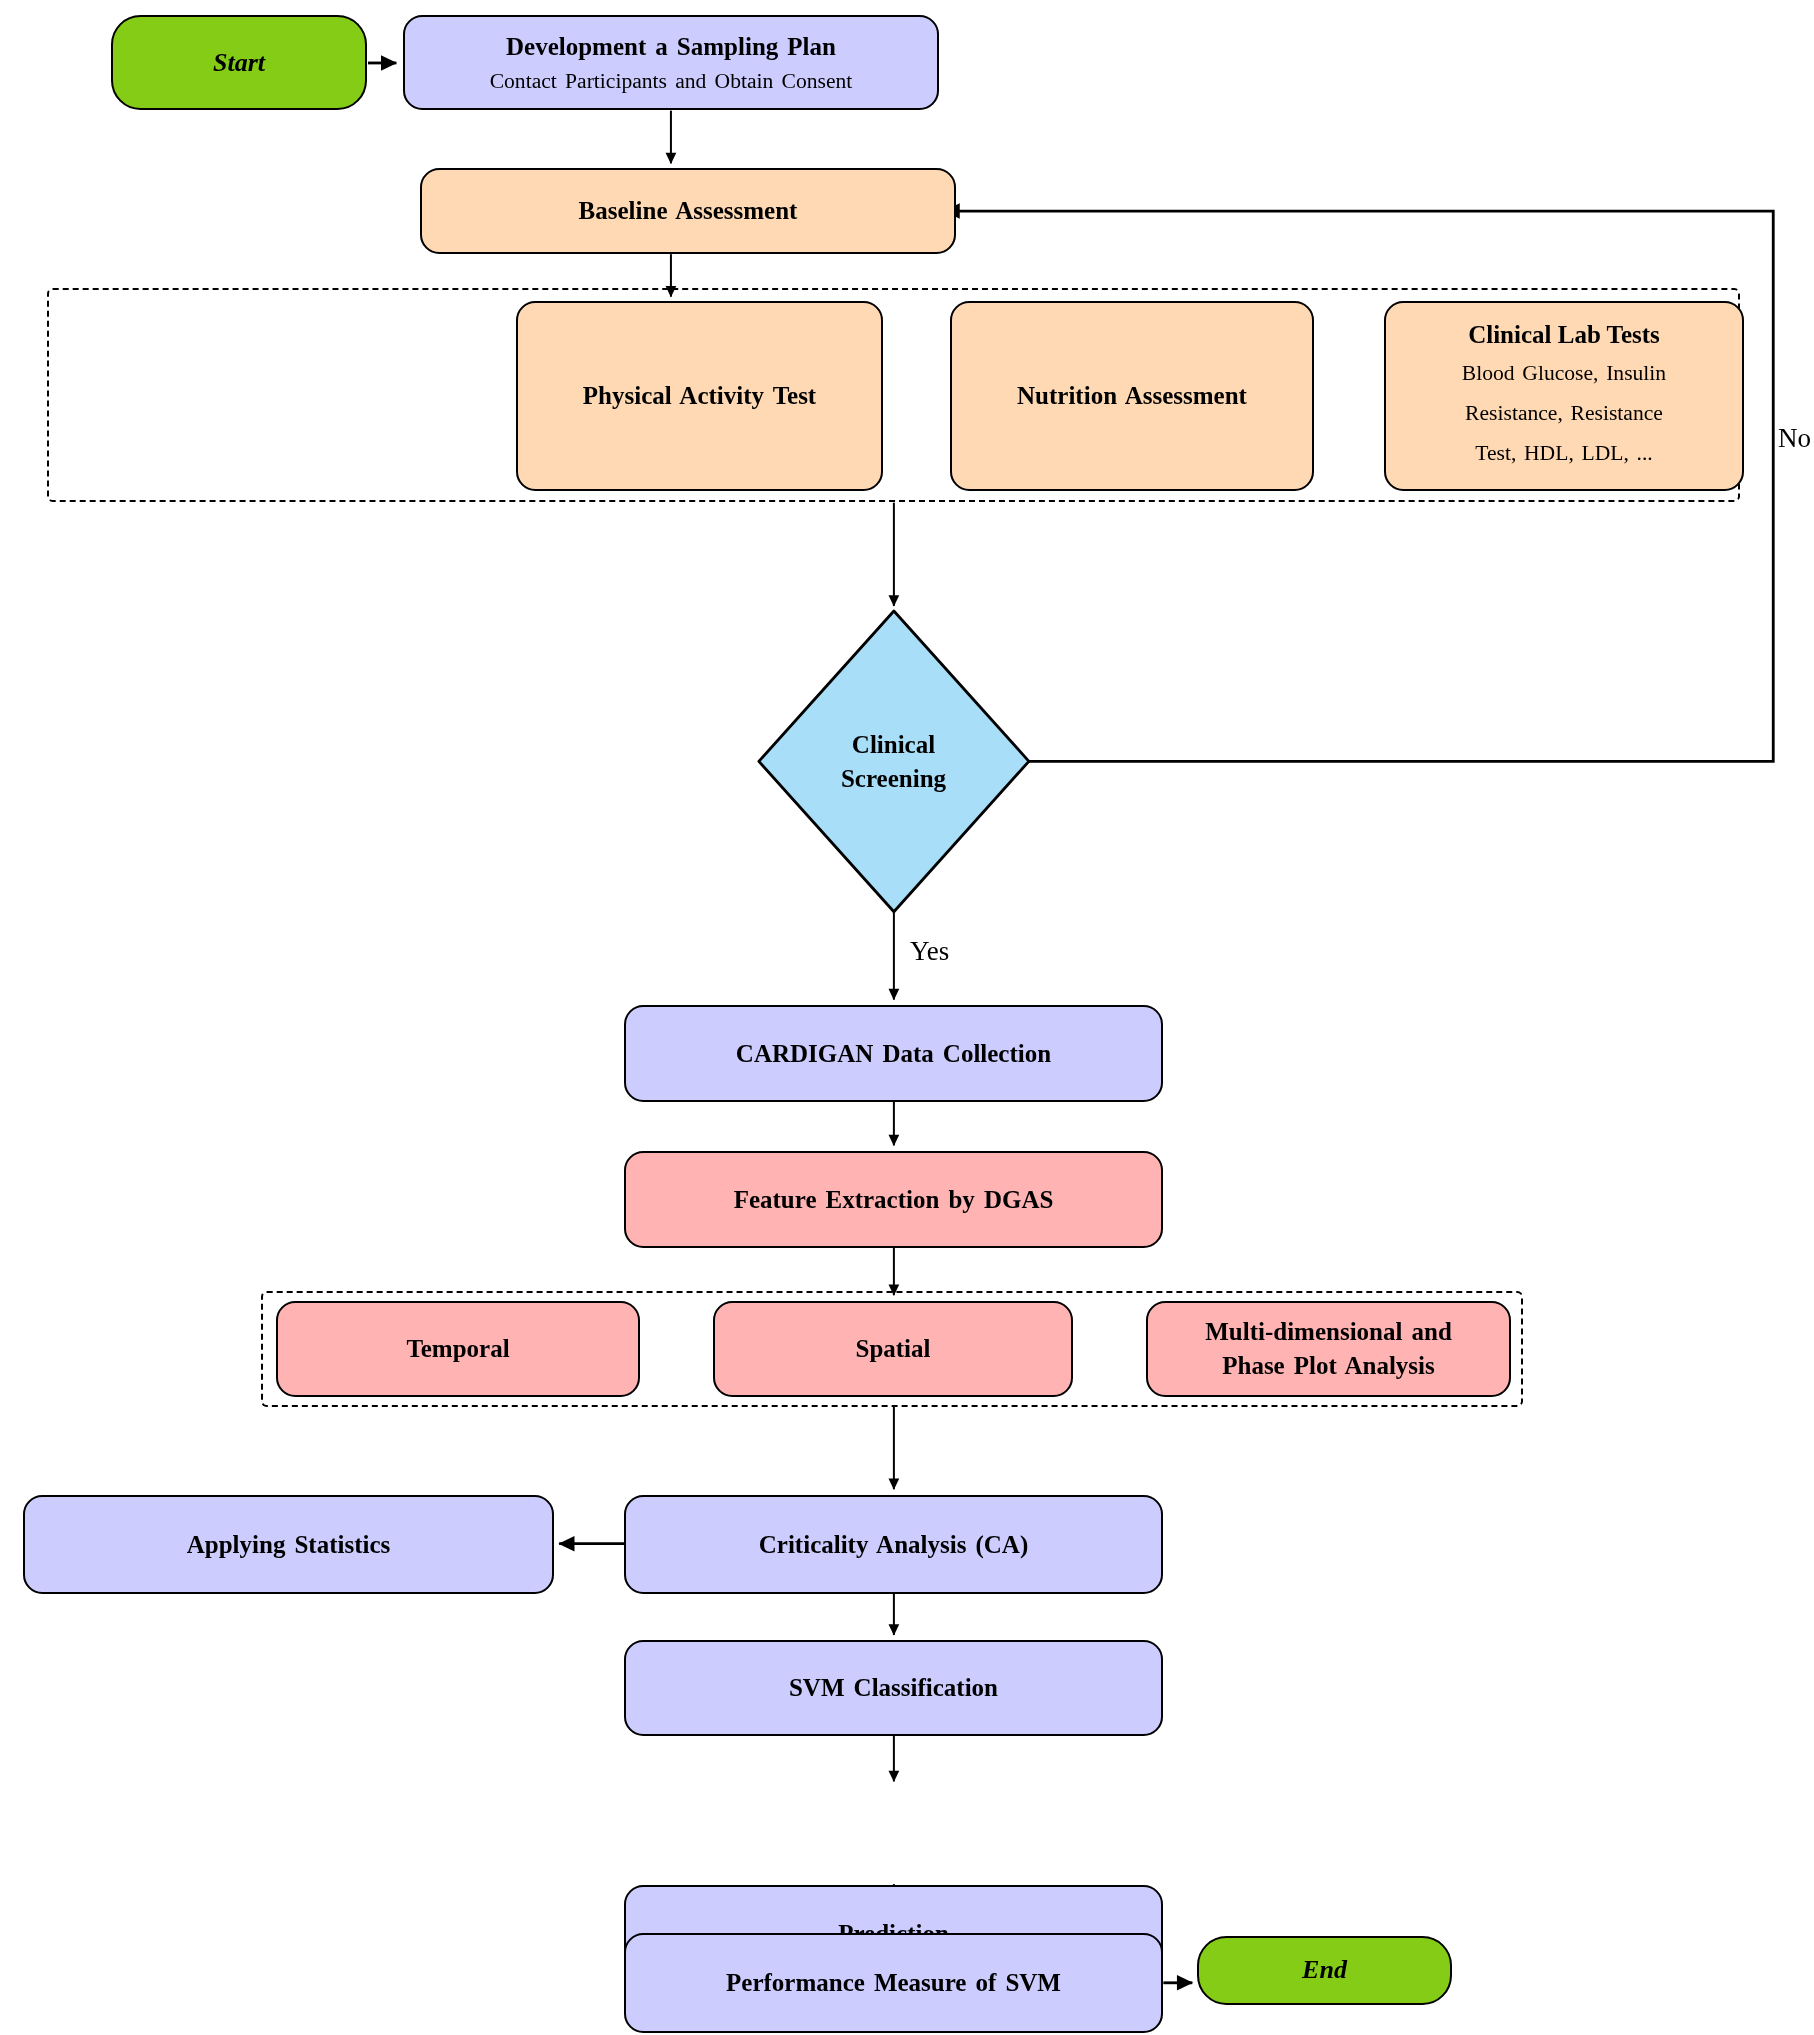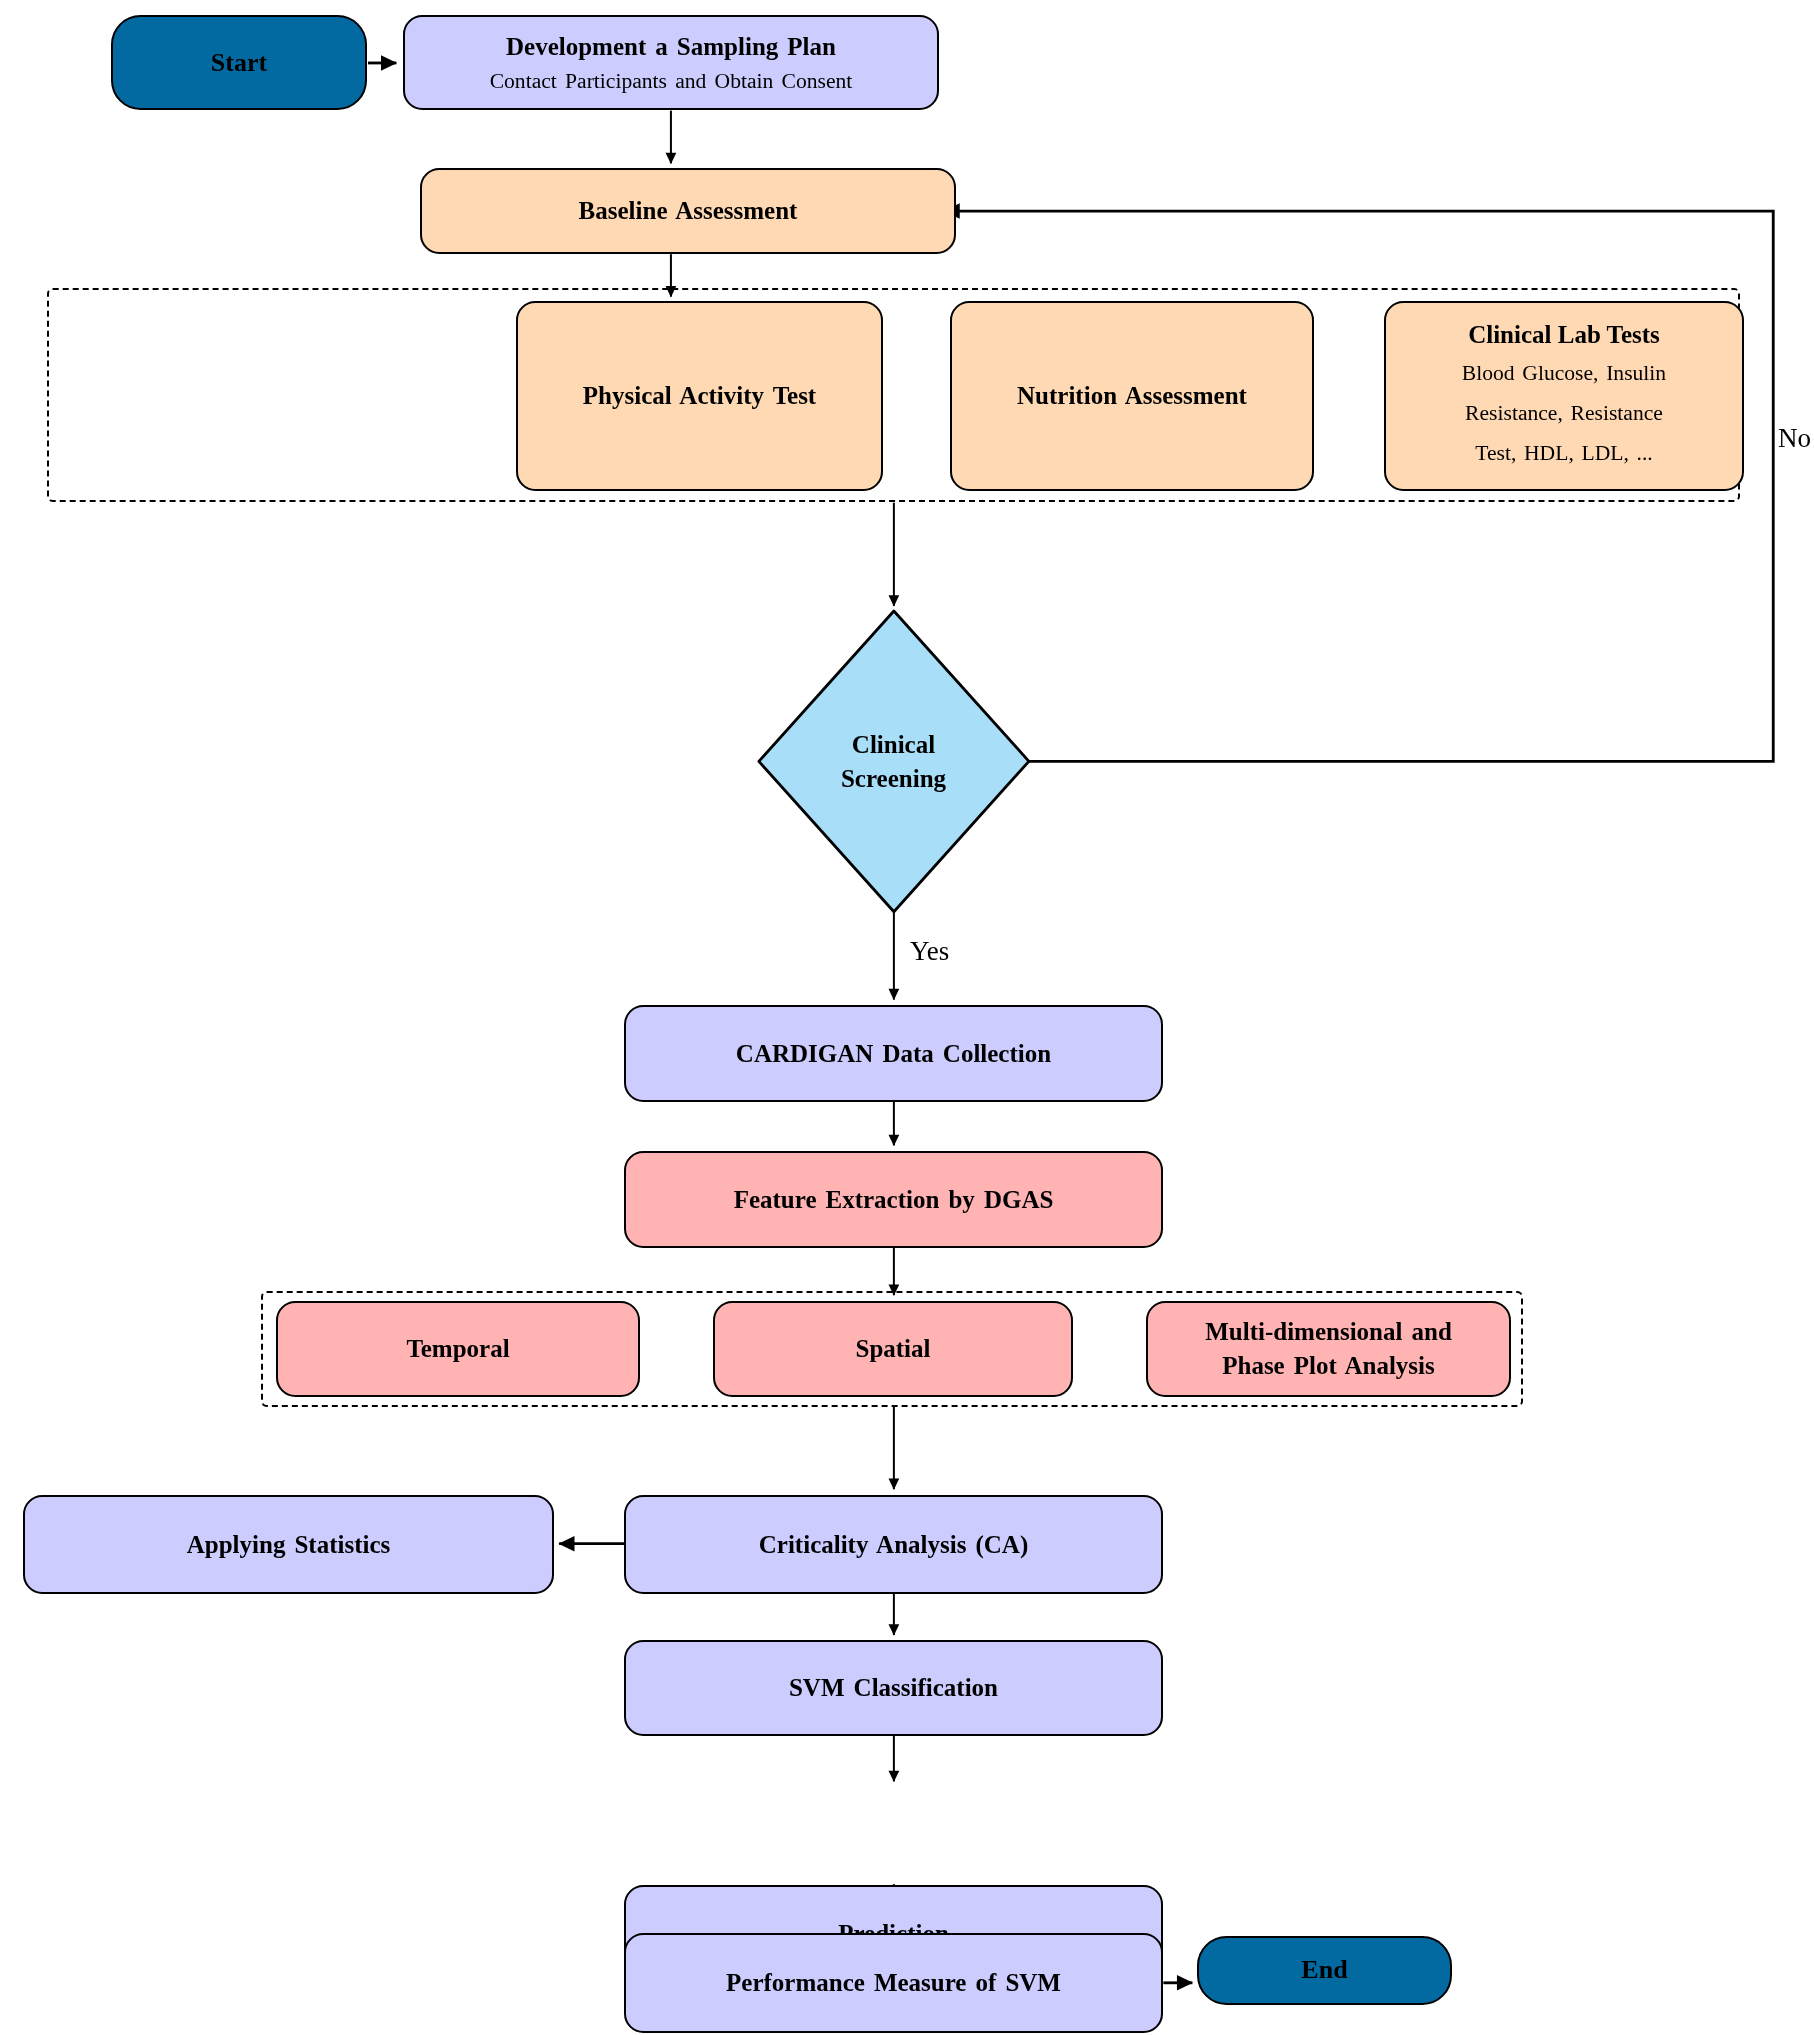--- a/index.html
+++ b/index.html
@@ -18,21 +18,21 @@
     border-radius:19.3px;
     display:flex;
     flex-direction:column;
     align-items:center;
     justify-content:center;
     text-align:center;
     z-index:1;
     line-height:1.25;
   }
   .startend{border-radius:29.5px;}
-  .green{background:#0369a1;}
+  .green{background:#84cc16;font-style:italic;}
   .lavender{background:#CCCCFF;}
   .peach{background:#FFD9B3;margin-left:17px;}
   .pink{background:#FFB3B3;}
   .dashedbox{
     position:absolute;
     box-sizing:border-box;
     border:2.8px dashed #000;
     border-radius:5.7px;
     background:transparent;
     z-index:0;

